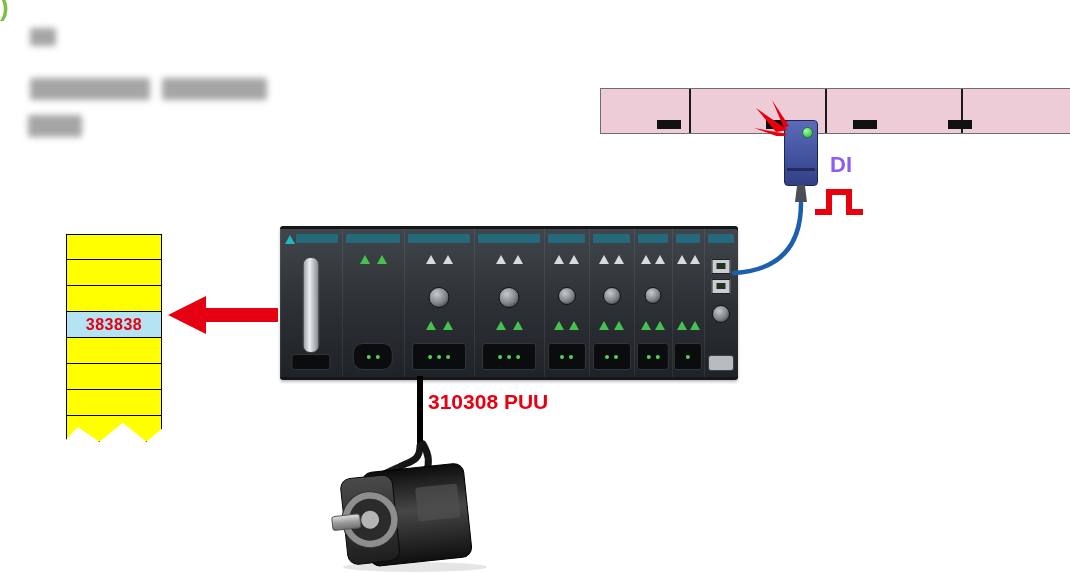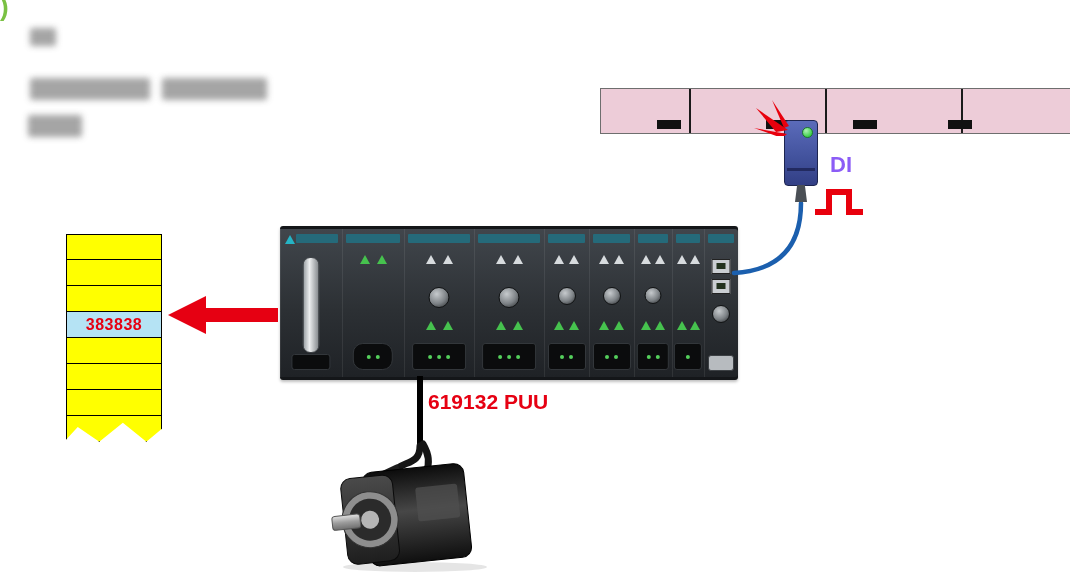--- a/index.html
+++ b/index.html
@@ -254,21 +254,21 @@
       <rect x="46" y="92" width="102" height="94" rx="10" fill="url(#mgrad)" stroke="#000"></rect>
       <rect x="98" y="112" width="42" height="34" rx="3" fill="#4f4f4f" opacity="0.75"></rect>
       <rect x="24" y="96" width="52" height="86" rx="10" fill="url(#fgrad)" stroke="#0a0a0a"></rect>
       <circle cx="50" cy="139" r="28" fill="#8e8e8e" stroke="#333"></circle>
       <circle cx="50" cy="139" r="21" fill="#2b2b2b"></circle>
       <circle cx="50" cy="139" r="9" fill="#b5b5b5"></circle>
       <rect x="12" y="132" width="28" height="14" rx="3" fill="url(#sgrad)" stroke="#555"></rect>
     </g>
   </svg>
 
-  <div class="puu-label">619132 PUU</div>
+  <div class="puu-label">310308 PUU</div>
 
   <div class="conveyor">
     <div class="divider" style="left:88px;"></div>
     <div class="divider" style="left:224px;"></div>
     <div class="divider" style="left:360px;"></div>
     <div class="workpiece" style="left:56px;"></div>
     <div class="workpiece" style="left:165px;"></div>
     <div class="workpiece" style="left:252px;"></div>
     <div class="workpiece" style="left:347px;"></div>
   </div>

